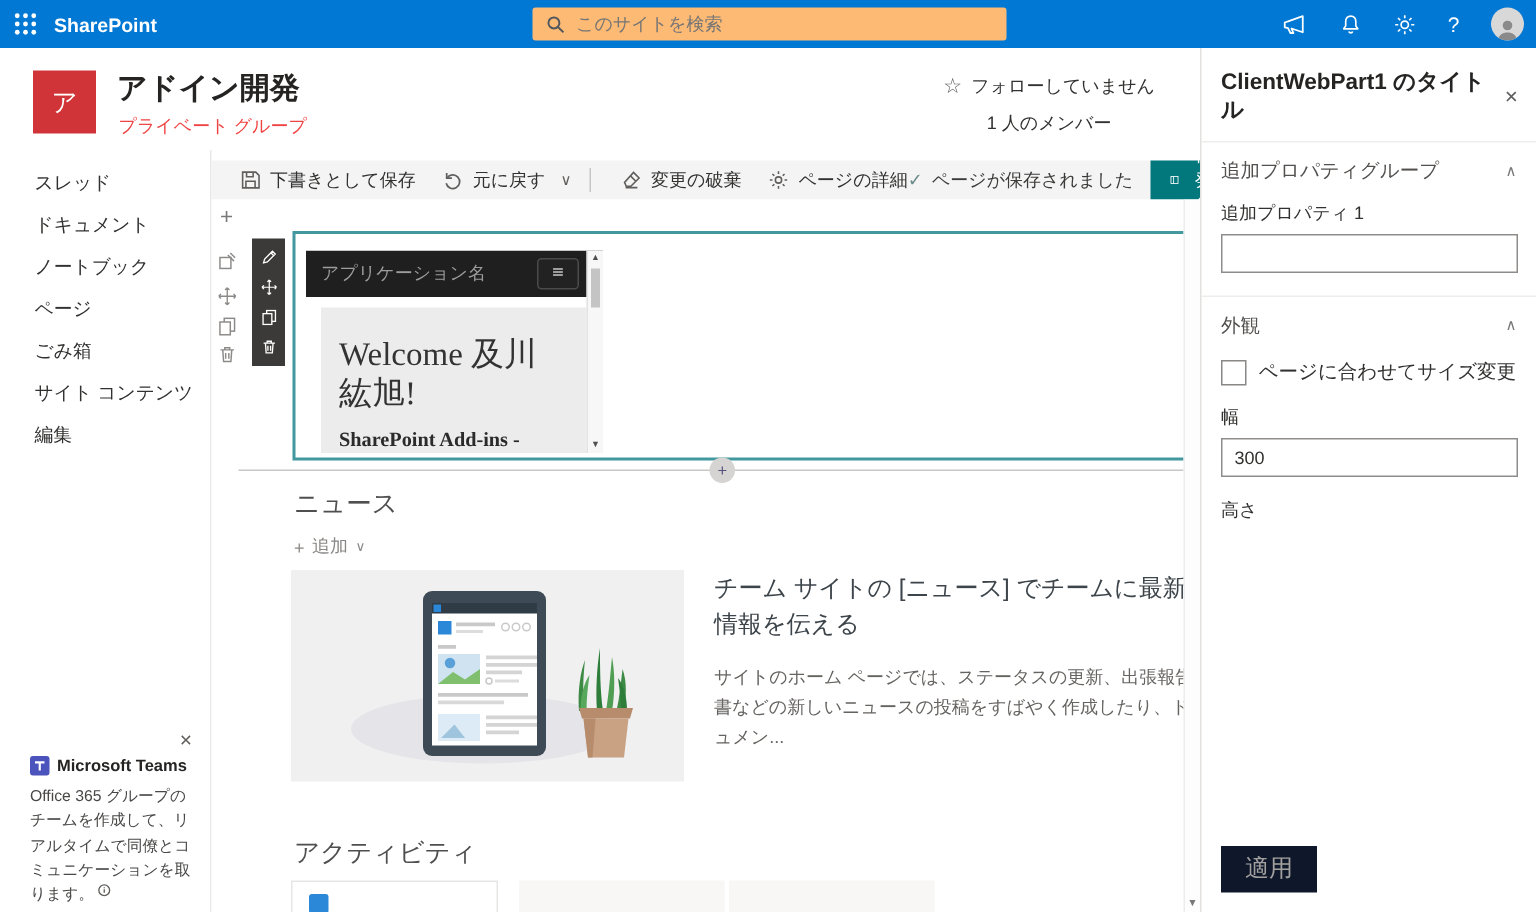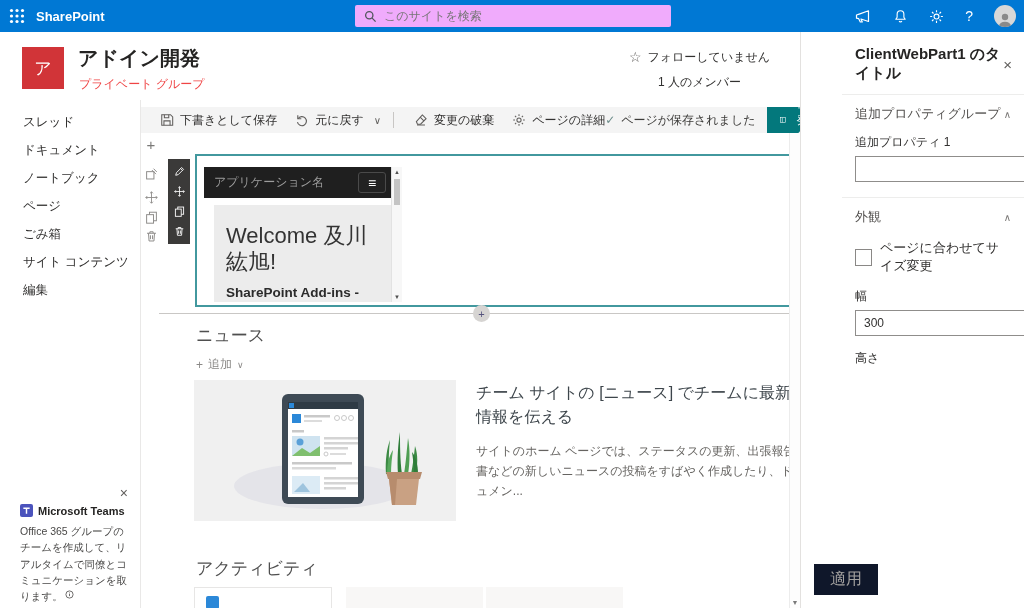--- a/index.html
+++ b/index.html
@@ -4,21 +4,21 @@
 <style>
   * { margin:0; padding:0; box-sizing:border-box; }
   html,body { width:1024px; height:608px; overflow:hidden; background:#fff;
     font-family:"Liberation Sans","DejaVu Sans",sans-serif; color:#323130; }
   svg { display:block; }
 
   
   .topbar { position:absolute; left:0; top:0; width:1024px; height:32px; background:#0078d4; z-index:30; }
   .waffle { position:absolute; left:0; top:0; width:34px; height:32px; display:flex; align-items:center; justify-content:center; cursor:pointer; }
   .brand { position:absolute; left:36px; top:0; height:32px; display:flex; align-items:center; color:#fff; font-size:13px; font-weight:bold; }
-  .searchbox { position:absolute; left:355px; top:5px; width:316px; height:22px; background:#f0abfc; border-radius:2px; display:flex; align-items:center; gap:7px; padding:0 9px; }
+  .searchbox { position:absolute; left:355px; top:5px; width:316px; height:22px; background:#fdba74; border-radius:2px; display:flex; align-items:center; gap:7px; padding:0 9px; }
   .searchbox input { flex:1; border:none; background:transparent; outline:none; font-size:12px; color:#201f1e; font-family:inherit; }
   .top-icons { position:absolute; right:8px; top:0; height:32px; display:flex; align-items:center; gap:21px; }
   .tb-icon { cursor:pointer; display:flex; align-items:center; justify-content:center; }
   .help-glyph { color:#fff; font-size:14px; }
   .avatar { width:22px; height:22px; border-radius:50%; background:#d8d8d8; overflow:hidden; display:flex; align-items:flex-end; justify-content:center; }
 
   
   .site-header { position:absolute; left:0; top:32px; width:800px; height:68px; background:#fff; }
   .site-logo { position:absolute; left:22px; top:15px; width:42px; height:42px; background:#d13438; color:#fff; display:flex; align-items:center; justify-content:center; font-size:17px; }
   .site-title { position:absolute; left:78px; top:13px; font-size:20px; font-weight:600; color:#252423; }
@@ -56,21 +56,21 @@
   
   .canvas { position:absolute; left:0; top:33px; width:659px; height:475px; background:#fff; overflow:hidden; }
   .strip { position:absolute; left:2px; top:4px; width:16px; display:flex; flex-direction:column; align-items:center; color:#8c8a88; }
   .strip > * { cursor:pointer; }
   .strip-plus { font-size:15px; line-height:1; margin-bottom:16px; color:#7a7977; }
 
   .webpart-box { position:absolute; left:54px; top:21px; width:597px; height:153px; border:2px solid #42989e; background:#fff; }
   .wp-toolbar { position:absolute; left:27px; top:26px; width:22px; background:#3b3a39; display:flex; flex-direction:column; align-items:center; gap:9px; padding:7px 0; z-index:5; }
   .wp-toolbar > * { cursor:pointer; }
 
-  .app { position:absolute; left:7px; top:11px; width:198px; height:135px; background:#fff; overflow:hidden; }
+  .app { position:absolute; left:7px; top:11px; width:198px; height:135px; background:#fff; overflow:hidden;font-family:Liberation Serif, serif; }
   .app-nav { position:relative; height:31px; background:#1f1f1f; display:flex; align-items:center; padding-left:10px; }
   .app-nav-title { color:#9d9d9d; font-size:12px; white-space:nowrap; }
   .hamburger { position:absolute; right:16px; top:5px; width:28px; height:21px; border:1px solid #4a4a4a; border-radius:3px; background:#222; color:#fff; display:flex; align-items:center; justify-content:center; font-size:14px; cursor:pointer; }
   .app-body { position:absolute; left:0; top:31px; right:11px; bottom:0; background:#fff; }
   .jumbotron { position:absolute; left:10px; right:0; top:7px; bottom:0; background:#ececec; padding:18px 12px 0; }
   .welcome { font-size:22px; color:#333; line-height:1.2; }
   .app-sub { font-size:13.5px; font-weight:bold; color:#2b2b2b; margin-top:9px; white-space:nowrap; }
   .app-scroll { position:absolute; right:0; top:0; bottom:0; width:11px; background:#f7f7f7; border-left:1px solid #e2e2e2; }
   .scroll-arrow { font-size:6px; color:#4f4f4f; text-align:center; line-height:10px; cursor:pointer; }
   .scroll-arrow.bottom { position:absolute; bottom:0; left:0; right:0; }
@@ -92,21 +92,21 @@
   .cards-row { position:absolute; left:53px; top:454px; display:flex; }
   .card-white { width:138px; height:40px; background:#fff; border:1px solid #e7e6e5; padding:8px 0 0 11px; }
   .card-blue-ico { width:13px; height:13px; background:#2b88d8; border-radius:2px; }
   .card-gray { width:137px; height:40px; background:#f8f7f6; }
   .card-gap { width:14px; } .card-gap2 { width:3px; }
 
   .canvas-scroll { position:absolute; right:0; top:0; bottom:0; width:11px; background:#fdfdfd; border-left:1px solid #ececec; }
   .canvas-scroll .scroll-arrow { color:#7a7a7a; font-size:7px; }
 
   
-  .panel { position:absolute; left:800px; top:32px; width:224px; height:576px; background:#fff; border-left:1px solid #e3e1df;padding-left:41px; }
+  .panel { position:absolute; left:800px; top:32px; width:224px; height:576px; background:#fff; border-left:1px solid #e3e1df; }
   .panel-header { display:flex; align-items:center; padding:13px 12px 11px 13px; }
   .panel-title { font-size:15px; font-weight:bold; color:#252423; }
   .panel-close { margin-left:auto; font-size:15px; color:#605e5c; cursor:pointer; line-height:1; }
   .panel-hr { height:1px; background:#ededec; }
   .group-header { display:flex; align-items:center; padding:10px 13px 8px; font-size:13px; color:#53514f; cursor:pointer; }
   .group-chev { margin-left:auto; font-size:10px; color:#797775; }
   .field-label { padding:3px 13px 5px; font-size:12px; color:#323130; }
   .field-input { display:block; margin:0 13px; width:198px; height:26px; border:1px solid #8f8d8b; background:#fff; font-size:12px; font-family:inherit; color:#323130; padding:0 8px; }
   .panel-space { height:15px; }
   .checkbox-row { display:flex; align-items:center; gap:8px; padding:5px 13px 3px; font-size:13px; color:#323130; cursor:pointer; }

